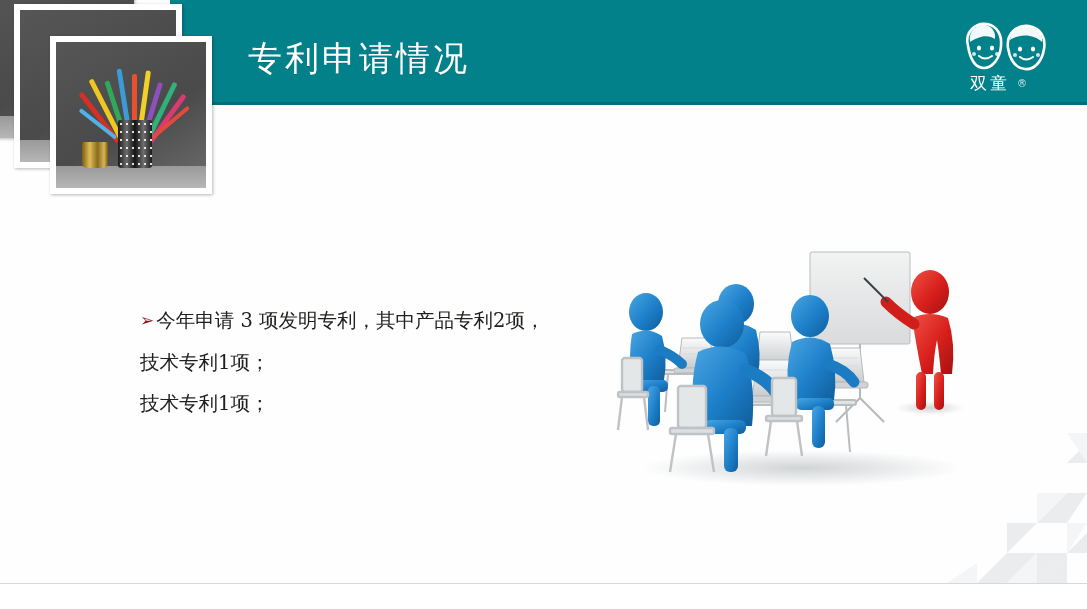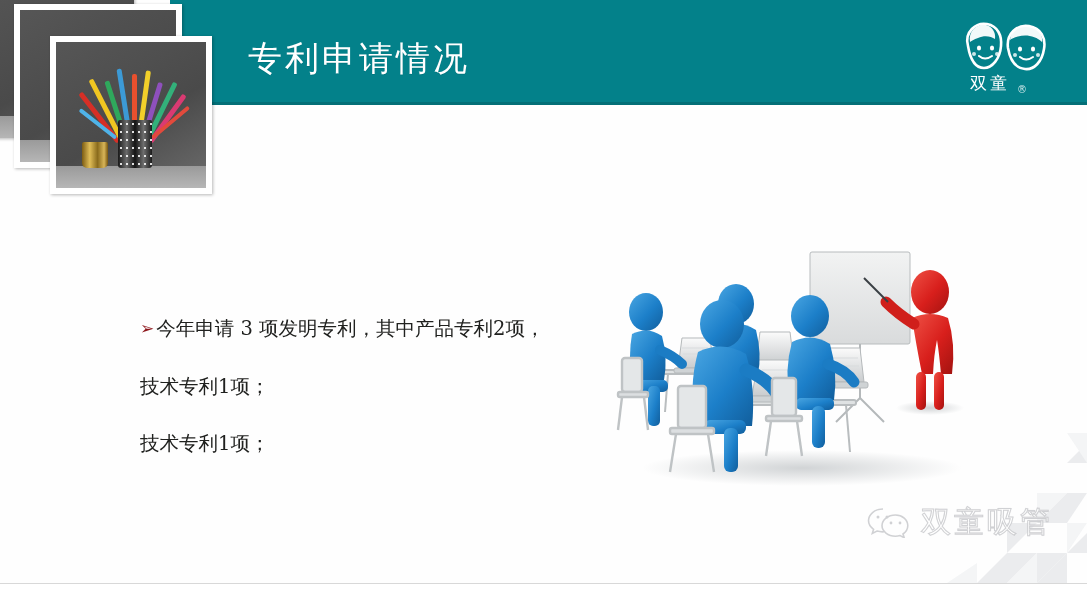--- a/index.html
+++ b/index.html
@@ -33,21 +33,21 @@
   .holder .dots{position:absolute;inset:0;
      background-image:radial-gradient(circle,#fff 1px, transparent 1.2px);
      background-size:6px 8px;opacity:.85;}
   .glass{position:absolute;border-radius:2px 2px 5px 5px;
          background:linear-gradient(90deg,#7d5c12,#e0bd57 30%,#8a6b1c 60%,#d8b558 85%,#77550f);}
   .shelf{position:absolute;left:0;right:0;bottom:0;height:22px;
          background:linear-gradient(180deg,#9a9a9a,#b6b6b6);}
 
   
   .body-text{position:absolute;left:140px;top:300px;width:470px;color:#20211f;
-             font-size:19.5px;line-height:57px;font-family:"DejaVu Serif",serif;}
+             font-size:19.5px;line-height:41px;font-family:"DejaVu Serif",serif;}
   .bullet-row{display:block;white-space:nowrap;}
   .arrow{color:#8c1419;font-family:"DejaVu Sans",sans-serif;font-size:17px;
          margin-right:2px;display:inline-block;transform:translateY(-1px);}
   .cont{display:block;white-space:nowrap;}
 
   
   .illus{position:absolute;left:612px;top:240px;width:380px;height:250px;}
   .illus svg{display:block;}
 
   
@@ -100,21 +100,21 @@
         <ellipse cx="66" cy="33" rx="2.1" ry="2.6"></ellipse>
         <ellipse cx="79" cy="33" rx="2.1" ry="2.6"></ellipse>
       </g>
       <path d="M66 41 q6 5 13 0" stroke="#ffffff" stroke-width="2.1" fill="none" stroke-linecap="round"></path>
 
       <circle cx="20" cy="38" r="2" fill="#ffffff" opacity=".8"></circle>
       <circle cx="43" cy="38" r="2" fill="#ffffff" opacity=".8"></circle>
       <circle cx="61" cy="39" r="2" fill="#ffffff" opacity=".8"></circle>
       <circle cx="84" cy="39" r="2" fill="#ffffff" opacity=".8"></circle>
     </svg>
-    <div style="position:absolute;left:16px;top:56px;display:flex;align-items:flex-end;gap:7px;">
+    <div style="position:absolute;left:16px;top:56px;display:flex;align-items:center;gap:7px;">
       <span style="color:#fff;font-size:17px;letter-spacing:3px;font-family:'DejaVu Sans',sans-serif;">双童</span>
       <span style="color:#cfe8ea;font-size:10px;font-family:'DejaVu Sans',sans-serif;">®</span>
     </div>
   </div>
 
   <div class="frames">
 
     <div class="frame frame-1">
       <div class="photo">
         <div class="shelf"></div>
@@ -321,31 +321,14 @@
       <g fill="#eceef0">
         <polygon points="190,150 220,120 220,150"></polygon>
         <polygon points="220,60 250,60 220,90"></polygon>
         <polygon points="250,90 270,90 250,120"></polygon>
         <polygon points="250,0 270,0 270,30"></polygon>
         <polygon points="130,150 160,150 160,130"></polygon>
       </g>
     </svg>
   </div>
 
-  <div class="watermark">
-    <span>
-      <svg width="44" height="34" viewBox="0 0 44 34" xmlns="http://www.w3.org/2000/svg">
-        <g fill="none" stroke="#c9cacd" stroke-width="1.6">
-          <path d="M16 5 C7.5 5 1.5 10.5 1.5 16.6 c0 3.5 2 6.6 5.1 8.7 l-1.3 4.2 4.7 -2.4 c1.9 .5 3.4 .8 5.3 .8 .6 0 1.2 0 1.8 -.1"></path>
-          <path d="M28.5 11 C21 11 15 15.8 15 21.6 c0 5.8 6 10.6 13.5 10.6 1.6 0 3.1 -.2 4.5 -.6 l4.2 2.1 -1.2 -3.7 c2.9 -1.9 4.8 -4.8 4.8 -8.4 C40.8 15.8 35.3 11 28.5 11 Z"></path>
-        </g>
-        <g fill="#c9cacd">
-          <circle cx="11" cy="13" r="1.5"></circle>
-            <circle cx="20" cy="13" r="1.5"></circle>
-          <circle cx="24" cy="19" r="1.4"></circle>
-            <circle cx="33" cy="19" r="1.4"></circle>
-        </g>
-      </svg>
-    </span>
-    <span class="wm-text">双童吸管</span>
-  </div>
 
 </div>
 
 </body></html>

